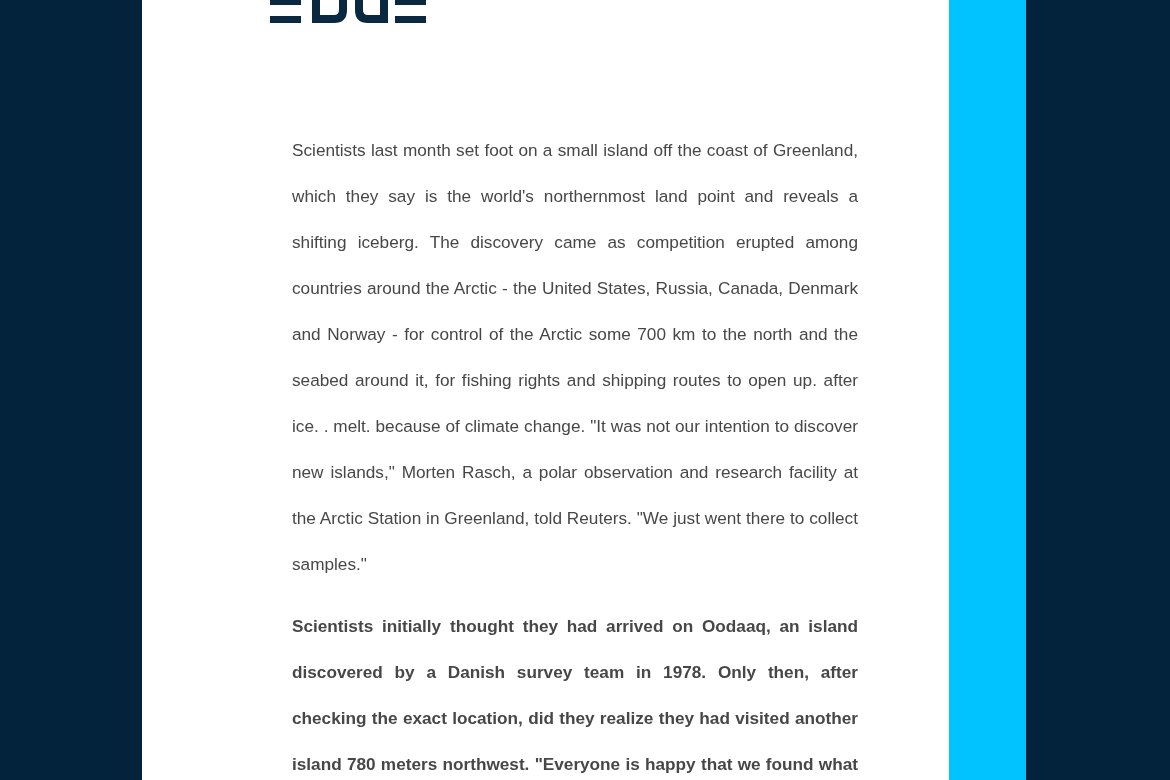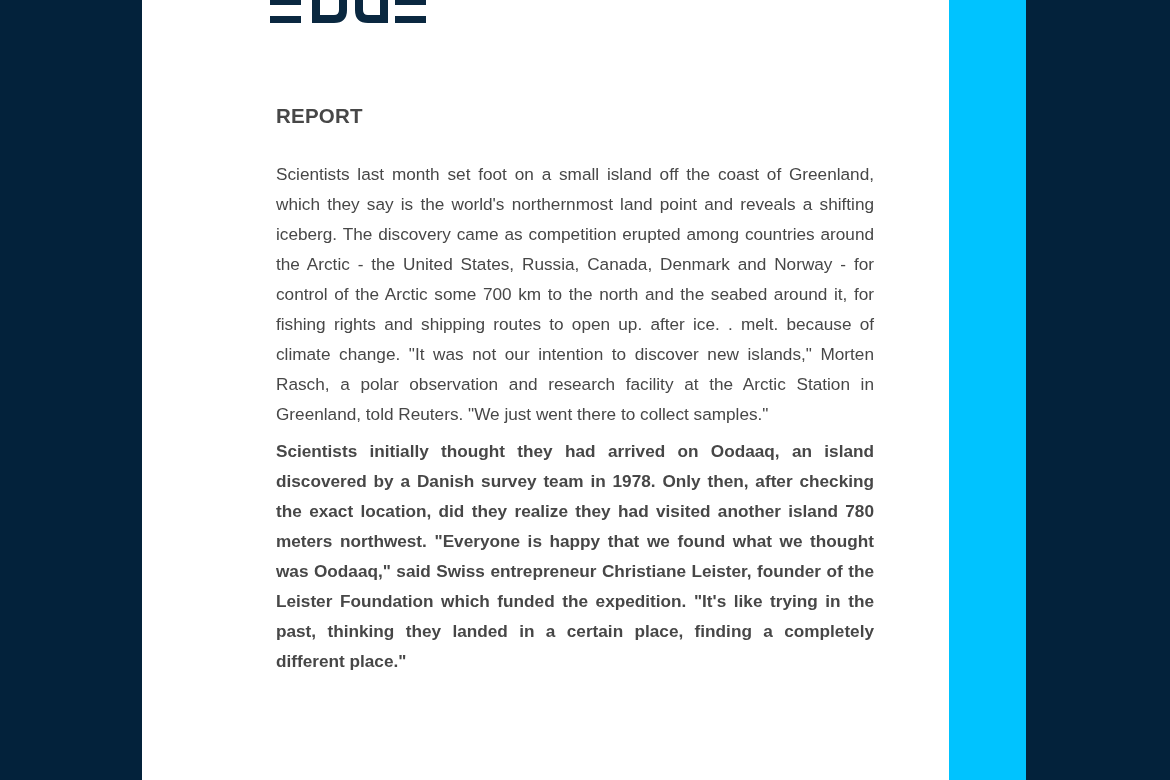--- a/index.html
+++ b/index.html
@@ -47,23 +47,23 @@
     }
     .title {
       font-size: 20.5px;
       font-weight: bold;
       color: #474747;
       margin: 0;
       line-height: 32px;
       letter-spacing: 0.2px;
     }
     .para {
-      margin: 0;
+      margin: 16px;
       font-size: 17.2px;
-      line-height: 30px;
+      line-height: 46px;
       text-align: justify;
       color: #474747;
     }
     .para.p1 { margin-top: 27px; }
     .para.p2 { margin-top: 7px; font-weight: bold; }
   </style>
 </head>
 <body>
 
 <div class="page"></div>
@@ -79,16 +79,15 @@
     <path d="M42 0 H50 V15 H64 Q69 15 69 10 V0 H77 V10 Q77 23 64 23 H42 Z" fill="#0a2840"></path>
 
     <path d="M85 0 H93 V10 Q93 15 98 15 H110 V0 H118 V23 H98 Q85 23 85 10 Z" fill="#0a2840"></path>
 
     <rect x="125" y="0" width="31" height="5" fill="#0a2840"></rect>
     <rect x="125" y="16" width="31" height="7" fill="#0a2840"></rect>
   </svg>
 </div>
 
 <div class="content">
-  <h1 class="title">REPORT</h1>
   <p class="para p1">Scientists last month set foot on a small island off the coast of Greenland, which they say is the world's northernmost land point and reveals a shifting iceberg. The discovery came as competition erupted among countries around the Arctic - the United States, Russia, Canada, Denmark and Norway - for control of the Arctic some 700 km to the north and the seabed around it, for fishing rights and shipping routes to open up. after ice. . melt. because of climate change. "It was not our intention to discover new islands," Morten Rasch, a polar observation and research facility at the Arctic Station in Greenland, told Reuters. "We just went there to collect samples."</p>
   <p class="para p2">Scientists initially thought they had arrived on Oodaaq, an island discovered by a Danish survey team in 1978. Only then, after checking the exact location, did they realize they had visited another island 780 meters northwest. "Everyone is happy that we found what we thought was Oodaaq," said Swiss entrepreneur Christiane Leister, founder of the Leister Foundation which funded the expedition. "It's like trying in the past, thinking they landed in a certain place, finding a completely different place."</p>
 </div>
 
 </body></html>

